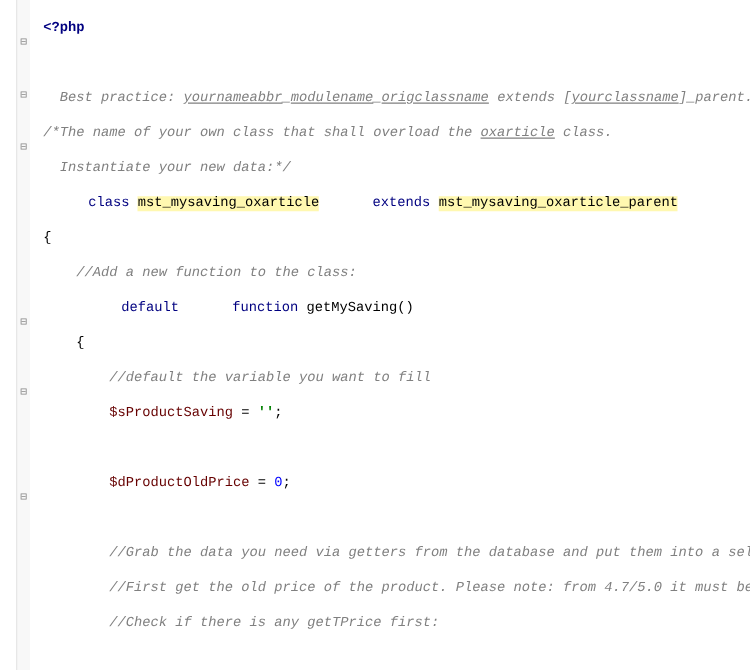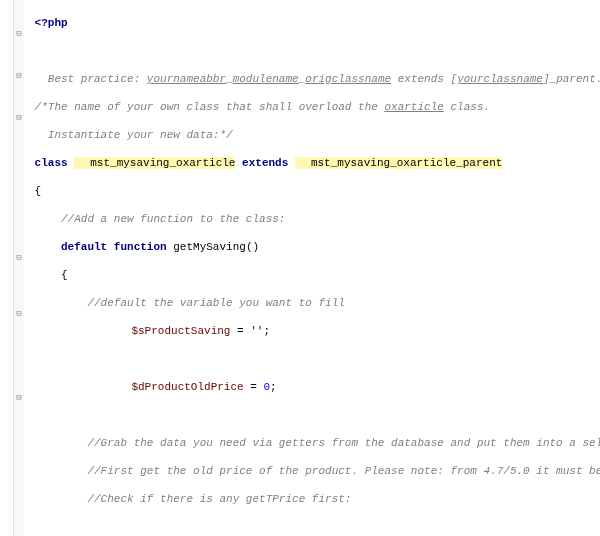--- a/index.html
+++ b/index.html
@@ -30,28 +30,28 @@
   }
   .code-area {
     flex: 1;
     padding: 2px 0 2px 4px;
     white-space: pre;
     line-height: 14px;
     overflow: hidden;
   }
   .line { height: 14px; display: block; }
   .tag { color: #000080; font-weight: bold; }
-  .kw { color: #000080; font-weight: bold; }
+  .kw { color: #000080; font-weight: normal; margin-left: 36px; }
   .comment { color: #808080; font-style: italic; }
   .comment-u { color: #808080; font-style: italic; text-decoration: underline; }
-  .var { color: #660000; margin-left: 44px; }
+  .var { color: #660000; }
   .num { color: #0000ff; }
   .str { color: #008000; font-weight: bold; }
   .fn { color: #000000; }
-  .classname { color: #000000; padding-left: 16px; }
+  .classname { color: #000000; }
   .hl { background: #fff8b0; }
   .fold-mark {
     position: absolute;
     left: 1px;
     font-size: 9px;
     color: #888;
     width: 8px;
     height: 8px;
     line-height: 8px;
     text-align: center;

